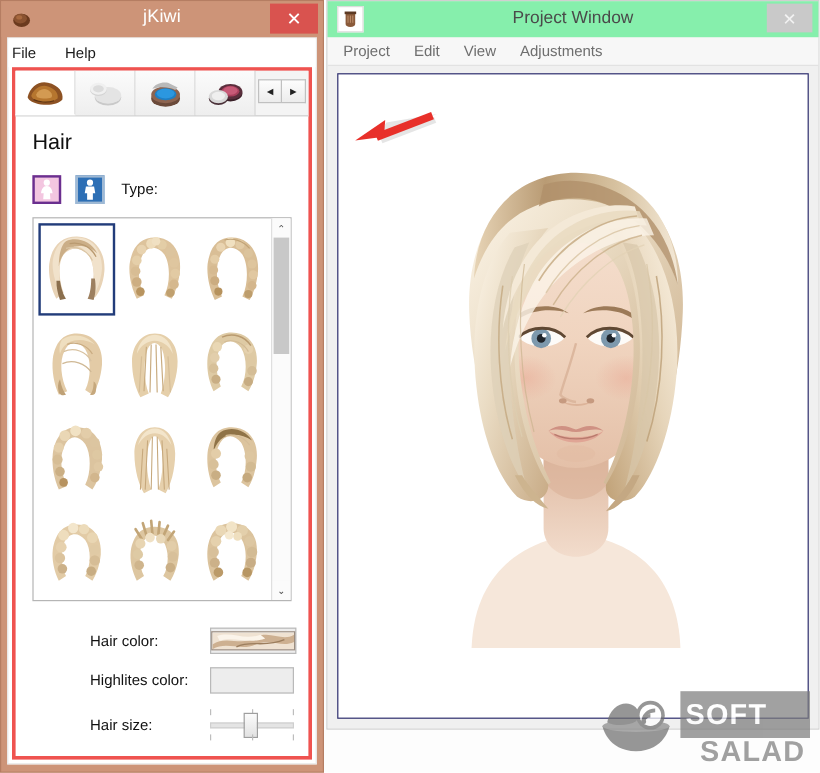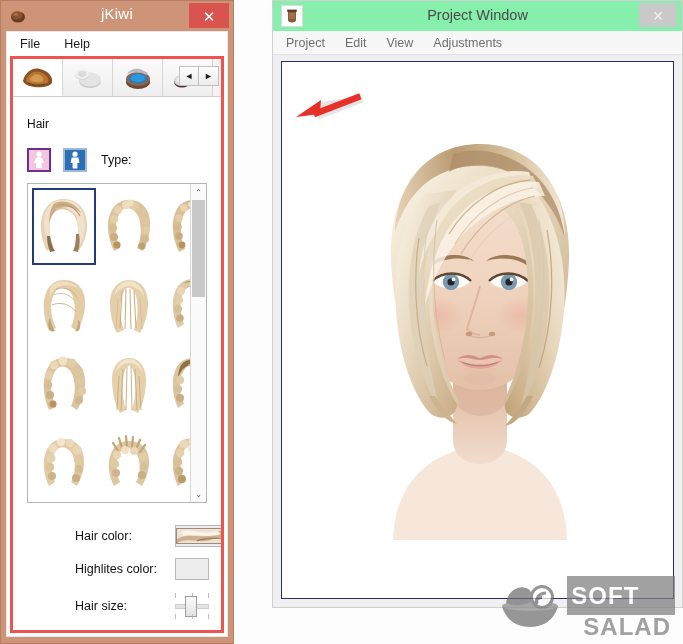--- a/index.html
+++ b/index.html
@@ -7,21 +7,21 @@
     margin: 0; padding: 0;
     width: 683px; height: 644px;
     background: #ffffff;
     font-family: "Liberation Sans", sans-serif;
     overflow: hidden;
   }
   #root { position: relative; width: 683px; height: 644px; background: #fdfdfd; }
 
   
   #jkiwi-window {
-    position: absolute; left: 0; top: 0; width: 234px; height: 644px;
+    position: absolute; left: 0; top: 0; width: 270px; height: 644px;
     background: #cd9478;
     border: 1px solid #b57d62;
     display: flex; flex-direction: column;
   }
   #jkiwi-titlebar {
     height: 30px; position: relative; flex: 0 0 30px;
     background: #cd9478;
   }
   #jkiwi-appicon {
     position: absolute; left: 8px; top: 6px; width: 18px; height: 18px;
@@ -37,21 +37,21 @@
     text-align: center; cursor: pointer; border: none;
     font-family: "Liberation Sans", sans-serif;
   }
   #jkiwi-body {
     flex: 1; margin: 0 5px 6px 5px; background: #ffffff;
     border: 1px solid #e8e8e8;
     display: flex; flex-direction: column; min-height: 0;
   }
   #jkiwi-menubar {
     height: 24px; flex: 0 0 24px; background: #ffffff;
-    display: flex; align-items: center; padding-left: 10px; gap: 18px;
+    display: flex; align-items: center; gap: 18px;
     font-size: 12.5px; color: #1a1a1a;
   }
   #jkiwi-menubar > span { cursor: default; padding: 2px 3px; }
   #jkiwi-inner {
     flex: 1; margin: 0 3px 3px 3px;
     border: 3px solid #ef5350;
     background: #ffffff;
     display: flex; flex-direction: column; min-height: 0;
   }
 
@@ -75,21 +75,21 @@
     width: 20px; height: 20px; border: 1px solid #c0c0c0;
     background: linear-gradient(#fdfdfd,#ececec);
     display: flex; align-items: center; justify-content: center;
     font-size: 9px; color: #222; cursor: pointer;
   }
   #tab-nav .tab-arrow + .tab-arrow { border-left: none; }
 
   
   #panel-scroll { flex: 1; overflow: hidden; display: flex; flex-direction: column; min-height: 0; }
   #section-title {
-    font-size: 12px; color: #111; padding: 20px 0 6px 14px;
+    font-size: 18px; color: #111; padding: 11px 0 6px 14px;
   }
   .hr { height: 1px; background: #d9d9d9; margin: 0 12px; }
 
   #type-row {
     display: flex; align-items: center; gap: 12px; padding: 11px 0 11px 14px;
   }
   .gender-btn {
     width: 24px; height: 24px; display: flex; align-items: center; justify-content: center;
     cursor: pointer;
   }

